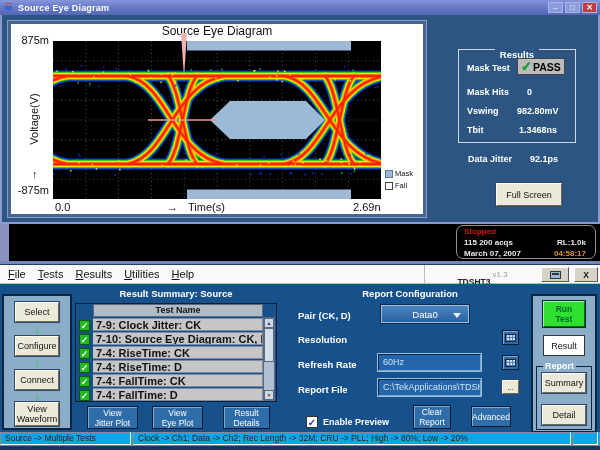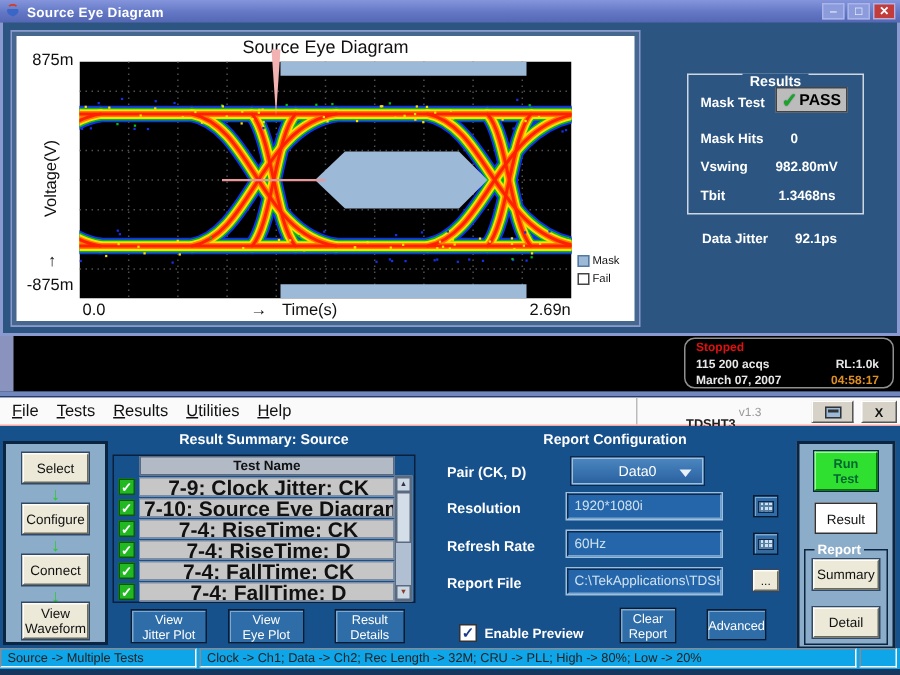--- a/index.html
+++ b/index.html
@@ -102,21 +102,21 @@
   #table-header { position:absolute; left:0; top:0; width:200px; height:13px; display:flex; }
   #table-header .stub { width:17px; background:#17518c; }
   #table-header .hdr { flex:1; margin-right:13px; background:#b2bac6; border:1px solid #5a6a80;
     color:#111; font-size:9px; font-weight:bold; text-align:center; line-height:11px; }
   #table-rows { position:absolute; left:0; top:13px; width:187px; }
   .t-row { height:14px; display:flex; align-items:center; }
   .t-check { width:17px; text-align:center; }
   .check-icon { display:inline-block; width:11px; height:11px; background:#22b822; border:1px solid #0a5a0a;
     color:#fff; font-size:9px; line-height:10px; font-weight:bold; text-align:center; }
   .t-name { flex:1; height:13px; background:#c6c6c6; border:1px solid #7c8ca4; border-left:none;
-    color:#111; font-size:14px; font-weight:bold; line-height:12px; padding-left:3px; white-space:nowrap; overflow:hidden;text-align:center; }
+    color:#111; font-size:11px; font-weight:bold; line-height:12px; padding-left:3px; white-space:nowrap; overflow:hidden; }
   #v-scrollbar { position:absolute; right:1px; top:13px; width:12px; height:84px; background:#b0c0d2; border:1px solid #5a6a80; }
   .sb-btn { position:absolute; left:0; width:10px; height:10px; background:#ccd8e4; border:1px solid #5a6a80;
     font-size:5px; text-align:center; line-height:9px; color:#334; }
   #sb-up { top:0; } #sb-dn { bottom:0; color:#8b3a2a; }
   #sb-thumb { position:absolute; left:0; top:10px; width:10px; height:34px; background:#d4dee8; border:1px solid #5a6a80; }
 
   .btn-blue { background:#2e6da8; border:1px solid #061c34; box-shadow:inset 1px 1px 0 #7fa8cc;
     color:#fff; font-size:8.5px; line-height:10px; text-align:center;
     display:flex; flex-direction:column; align-items:center; justify-content:center; }
 
@@ -409,20 +409,21 @@
       </div>
       <div class="res-lbl" style="left:8px;top:37px">Mask Hits</div>
       <div class="res-val" style="left:68px;top:37px">0</div>
       <div class="res-lbl" style="left:8px;top:56px">Vswing</div>
       <div class="res-val" style="left:58px;top:56px">982.80mV</div>
       <div class="res-lbl" style="left:8px;top:75px">Tbit</div>
       <div class="res-val" style="left:60px;top:75px">1.3468ns</div>
     </div>
     <div class="res-lbl" style="left:468px;top:154px">Data Jitter</div>
     <div class="res-val" style="left:530px;top:154px">92.1ps</div>
+    <button class="abs btn-cream" id="fullscreen-btn">Full Screen</button>
   </div>
 
   <div class="abs" id="scope-strip">
     <div class="abs sliver"></div>
     <div class="abs" id="acq-box">
       <div class="r1">Stopped</div>
       <div class="r2a">115 200 acqs</div>
       <div class="r2b">RL:1.0k</div>
       <div class="r3a">March 07, 2007</div>
       <div class="r3b">04:58:17</div>
@@ -515,21 +516,20 @@
       <span>Details</span>
     </button>
 
     <div class="section-title" style="left:300px;top:4px;width:220px">Report Configuration</div>
     <div class="rc-lbl" style="left:298px;top:26px">Pair (CK, D)</div>
     <div id="pair-dropdown">
       <span>Data0</span>
       <span class="tri"></span>
     </div>
     <div class="rc-lbl" style="left:298px;top:50px">Resolution</div>
-    <div class="field" style="left:378px;top:45px;width:103px;height:17px">1920*1080i</div>
     <div class="keypad-btn" style="top:46px">
         <div class="keypad-glyph"></div>
       </div>
     <div class="rc-lbl" style="left:298px;top:75px">Refresh Rate</div>
     <div class="field" style="left:378px;top:70px;width:103px;height:17px">60Hz</div>
     <div class="keypad-btn" style="top:71px">
         <div class="keypad-glyph"></div>
       </div>
     <div class="rc-lbl" style="left:298px;top:100px">Report File</div>
     <div class="field" style="left:378px;top:95px;width:103px;height:17px">C:\TekApplications\TDSHT</div>

